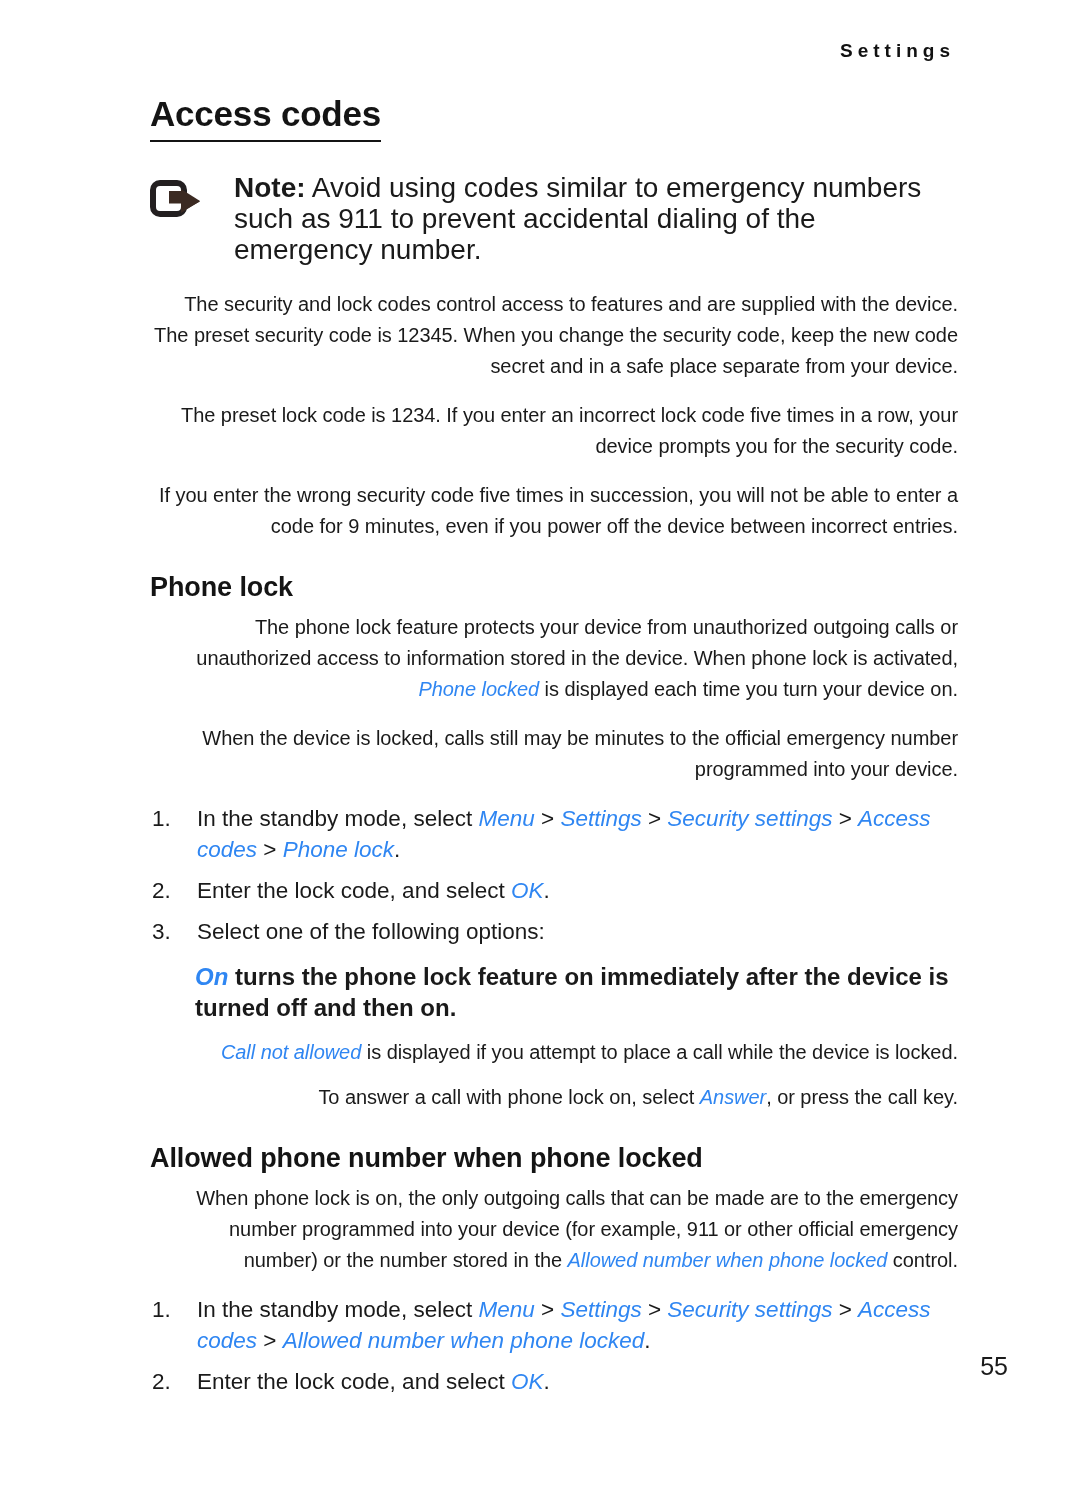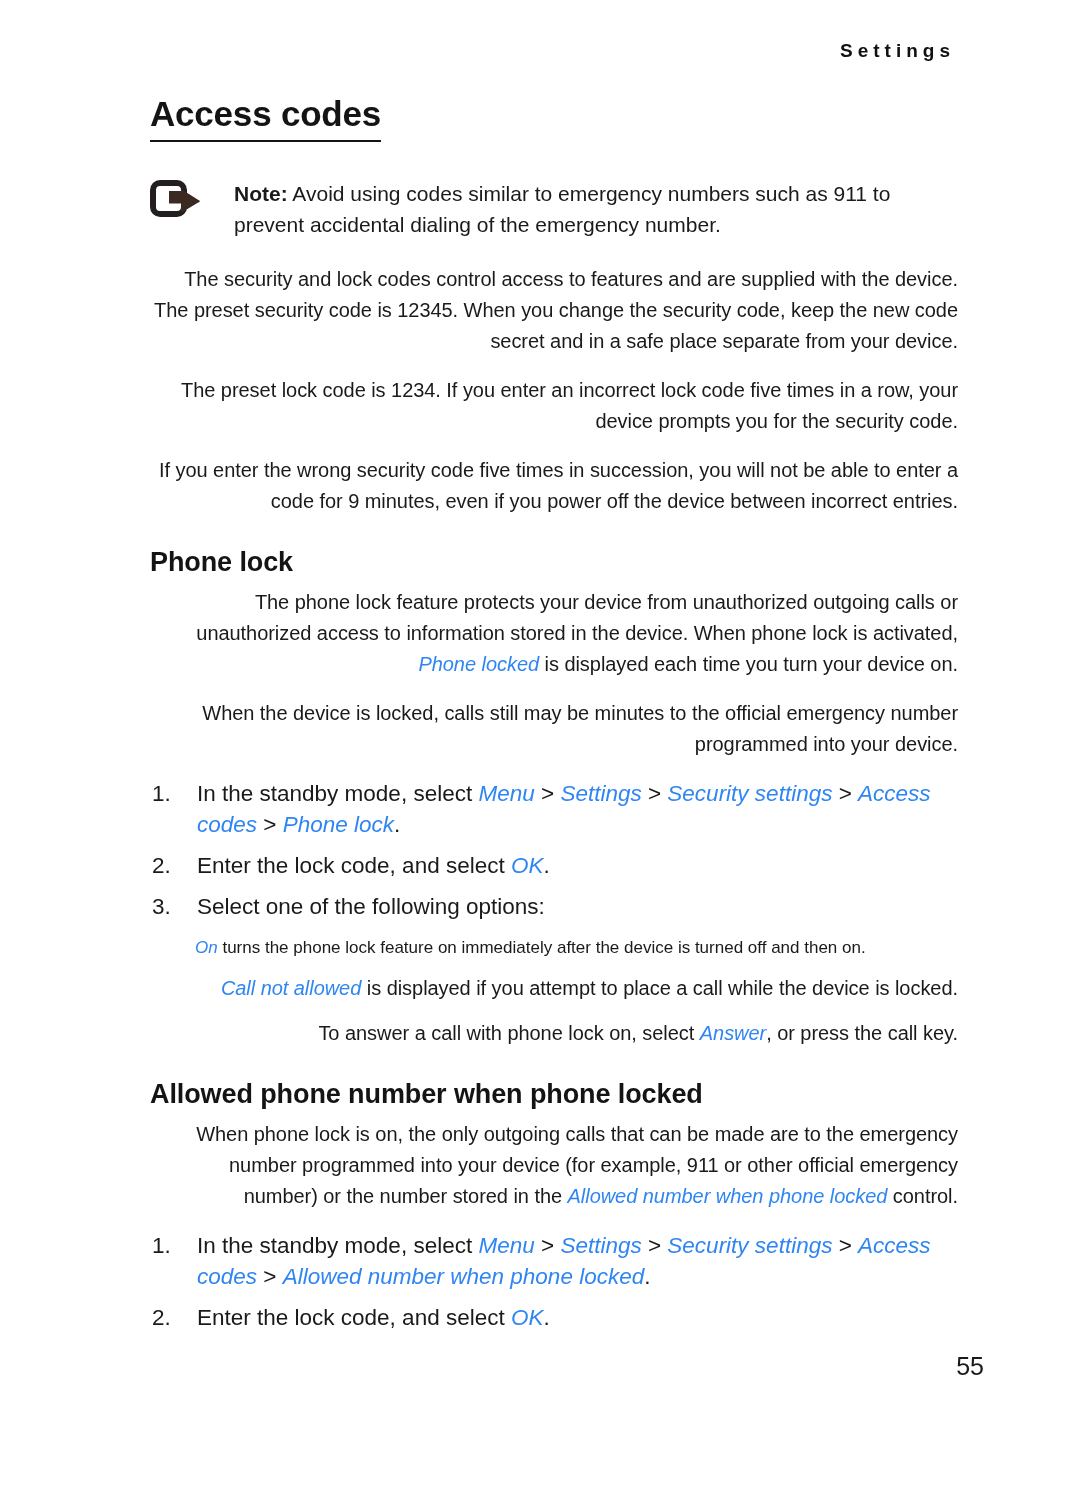--- a/index.html
+++ b/index.html
@@ -80,25 +80,24 @@
     display: flex;
     align-items: flex-start;
     margin-bottom: 24px;
   }
   .note-icon {
     width: 58px;
     min-width: 58px;
     padding-top: 8px;
   }
   .note-text {
-    font-size: 21px;
+    font-size: 28px;
     line-height: 31px;
     color: #1a1a1a;
     padding-left: 26px;
-    margin-top: 6px;
   }
   .bold { font-weight: bold; }
 
   
   .ui {
     color: #2f86f2;
     font-style: italic;
   }
   .sep {
     color: #1a1a1a;
@@ -122,35 +121,36 @@
   ol.steps li .num {
     position: absolute;
     left: 2px;
     top: 0;
     width: 34px;
     text-align: left;
   }
 
   
   p.option {
-    font-size: 17px;
-    line-height: 23px;
+    font-size: 24px;
+    line-height: 31px;
     margin: 0 0 14px 0;
     padding-left: 45px;
     color: #1a1a1a;
+    font-weight: bold;
   }
 
   
   .folio {
     position: absolute;
     left: 0;
     right: 0;
     bottom: 25px;
     text-align: right;
-    padding-right: 96px;
+    padding-right: 72px;
     font-size: 25px;
     color: #1a1a1a;
   }
 </style>
 </head>
 <body>
 
 <div class="page">
 
   <div class="running-header">Settings</div>

